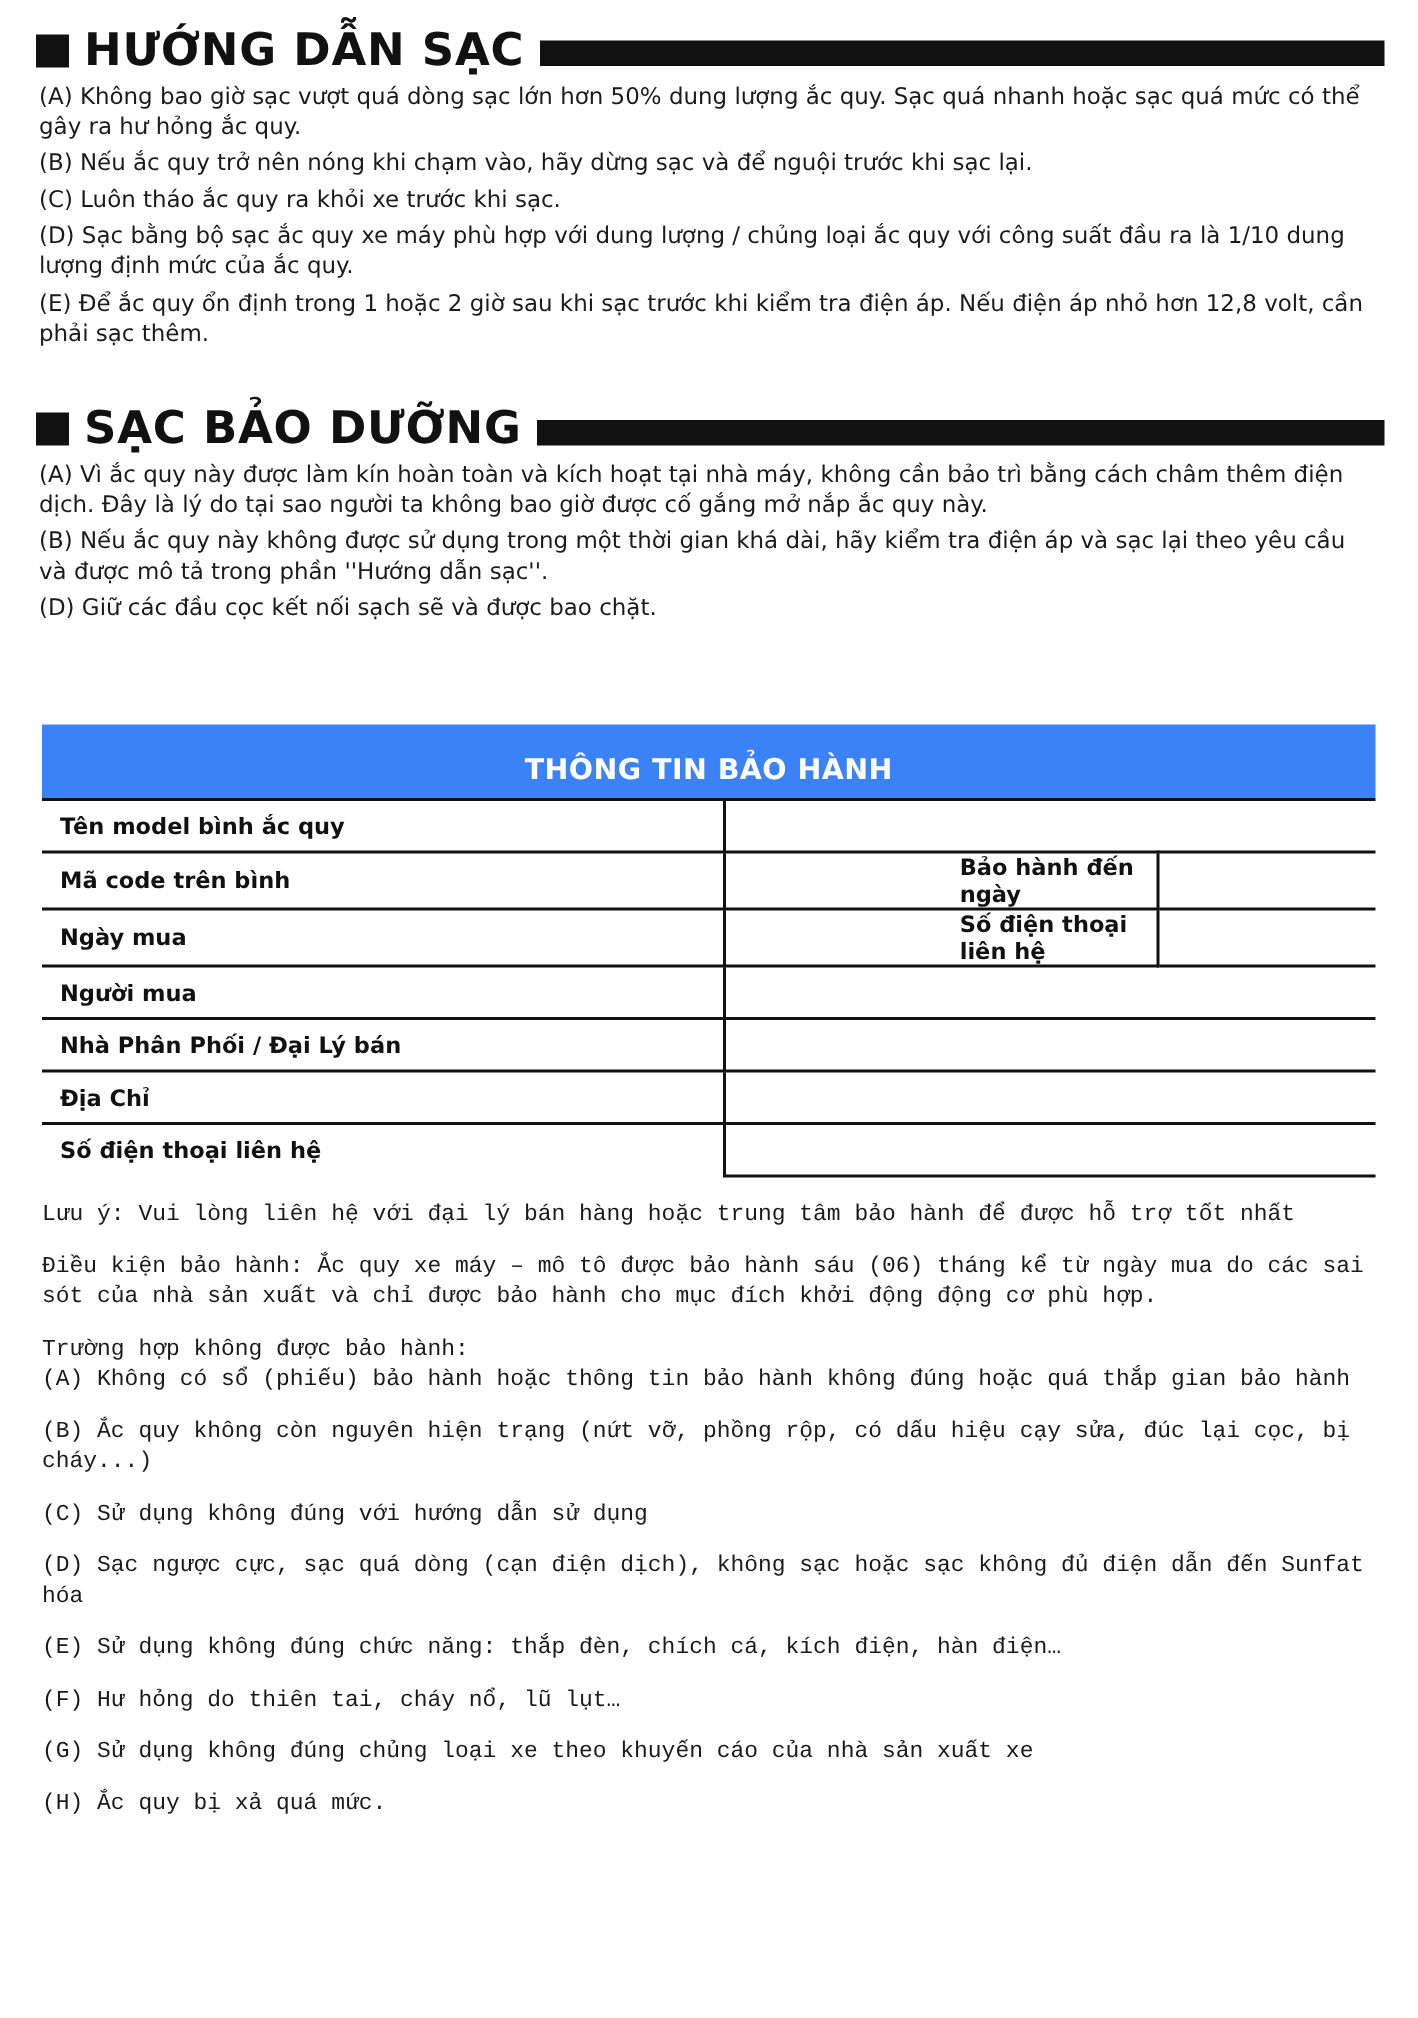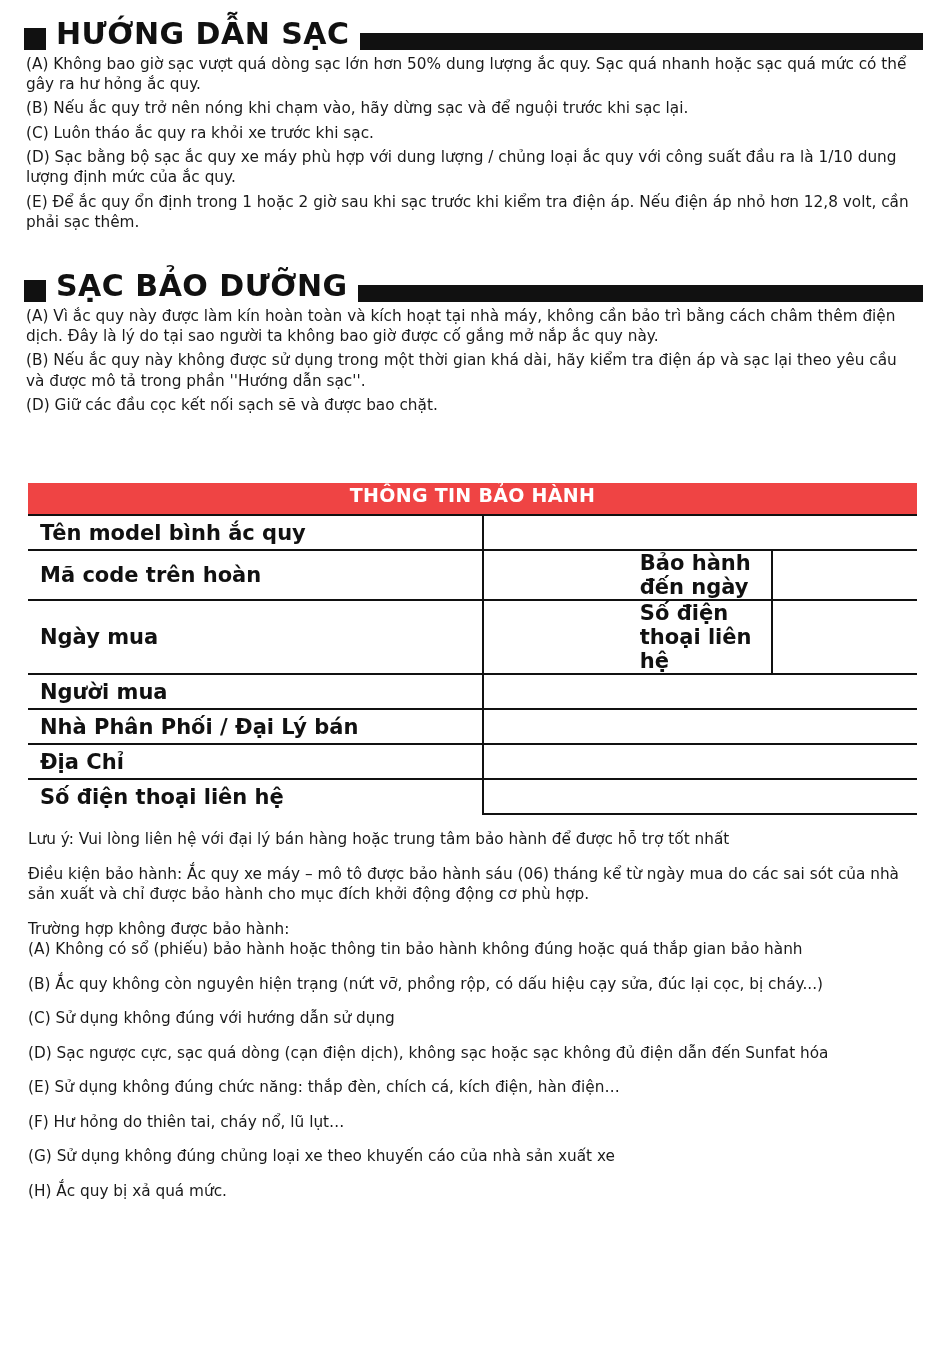--- a/index.html
+++ b/index.html
@@ -17,21 +17,21 @@
   .page {
     width: 945px;
     min-height: 1345px;
     box-sizing: border-box;
     padding: 18px 22px 0 22px;
     position: relative;
   }
   
   .section-head {
     display: flex;
-    align-items: flex-end;
+    align-items: center;
     margin: 0 0 4px 0;
   }
   .sq {
     width: 22px;
     height: 22px;
     background: #111;
     flex: 0 0 auto;
     margin-right: 10px;
     margin-left: 2px;
   }
@@ -62,37 +62,37 @@
     margin-bottom: 2px;
   }
   .gap-lg { height: 34px; }
 
   
   .wtable-wrap {
     margin-top: 10px;
     padding: 0 6px 0 6px;
   }
   .wtitle {
-    background: #ef4444;
+    background: #3b82f6;
     color: #ffffff;
     font-weight: bold;
     font-size: 19px;
     text-align: center;
-    padding: 1px 0 8px 0;
+    padding: 19px 0 8px 0;
     letter-spacing: 0.3px;
   }
   table.warranty {
     width: 100%;
     border-collapse: collapse;
     table-layout: fixed;
   }
   table.warranty td {
     border-bottom: 2px solid #111;
     height: 33px;
-    font-size: 21px;
+    font-size: 15px;
     font-weight: bold;
     padding: 0 0 0 12px;
     vertical-align: middle;
     color: #111;
   }
   td.lbl {
     width: 242px;
     border-right: 2px solid #111;
   }
   td.val {
@@ -110,20 +110,21 @@
   td.span3 { }
 
   .notes {
     padding: 0 6px;
     margin-top: 14px;
   }
   .notes p {
     font-size: 15.3px;
     line-height: 1.34;
     margin: 0 0 14px 0;
+    font-family: Liberation Mono, monospace;
   }
   .notes .tight { margin-bottom: 0; }
   .list-line {
     font-size: 15.3px;
     line-height: 1.34;
     margin: 0;
   }
 </style>
 </head>
 <body>
@@ -160,21 +161,21 @@
 
   <div class="wtable-wrap">
     <div class="wtitle">THÔNG TIN BẢO HÀNH</div>
     <table class="warranty">
       <tbody>
           <tr class="firstrow">
         <td class="lbl">Tên model bình ắc quy</td>
         <td class="val span3" colspan="3"></td>
       </tr>
       <tr>
-        <td class="lbl">Mã code trên hoàn</td>
+        <td class="lbl">Mã code trên bình</td>
         <td class="val"></td>
         <td class="lbl2">Bảo hành đến ngày</td>
         <td class="val2"></td>
       </tr>
       <tr>
         <td class="lbl">Ngày mua</td>
         <td class="val"></td>
         <td class="lbl2">Số điện thoại liên hệ</td>
         <td class="val2"></td>
       </tr>

